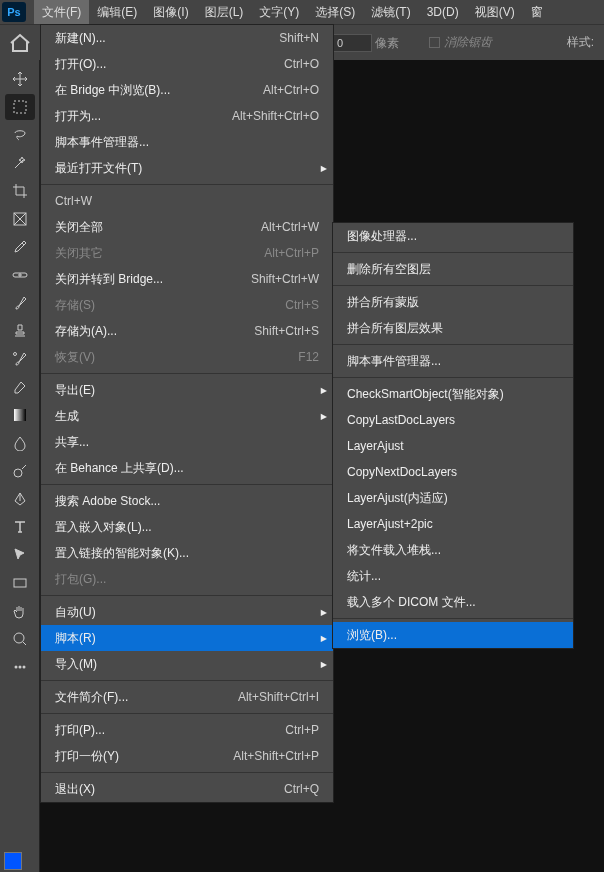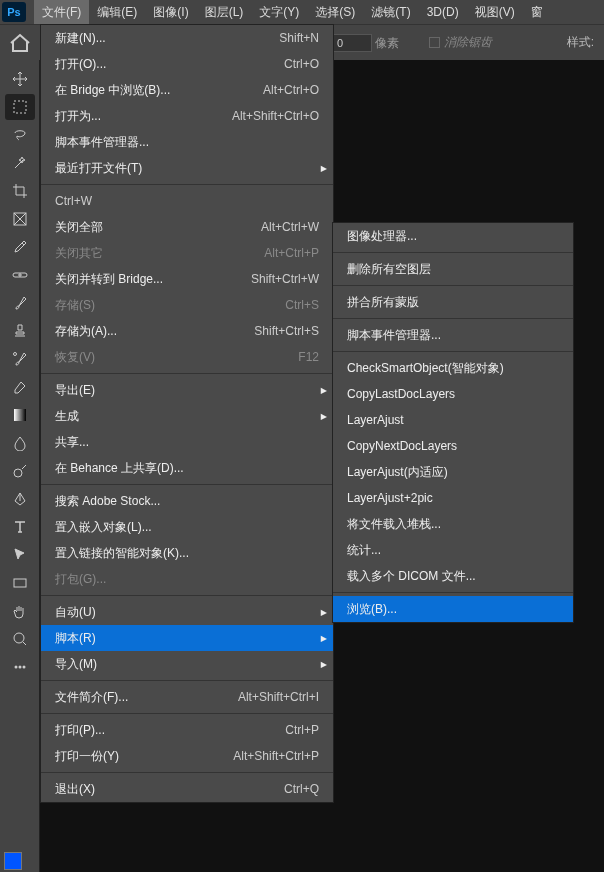--- a/index.html
+++ b/index.html
@@ -319,20 +319,23 @@
       <span class="dd-label">图像处理器...</span>
     </div>
     <div class="dd-sep"></div>
     <div class="dd-row">
       <span class="dd-label">删除所有空图层</span>
     </div>
     <div class="dd-sep"></div>
     <div class="dd-row">
       <span class="dd-label">拼合所有蒙版</span>
     </div>
+    <div class="dd-row">
+      <span class="dd-label">拼合所有图层效果</span>
+    </div>
     <div class="dd-sep"></div>
     <div class="dd-row">
       <span class="dd-label">脚本事件管理器...</span>
     </div>
     <div class="dd-sep"></div>
     <div class="dd-row">
       <span class="dd-label">CheckSmartObject(智能对象)</span>
     </div>
     <div class="dd-row">
       <span class="dd-label">CopyLastDocLayers</span>

